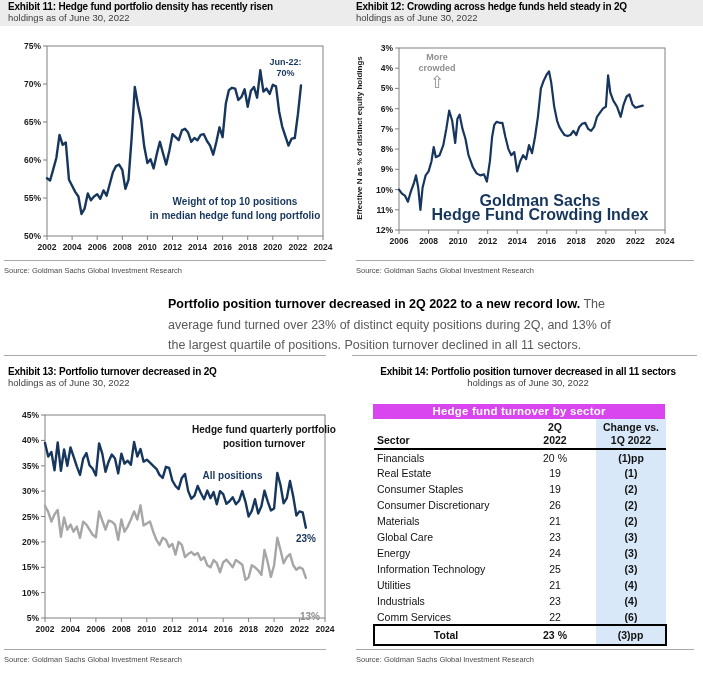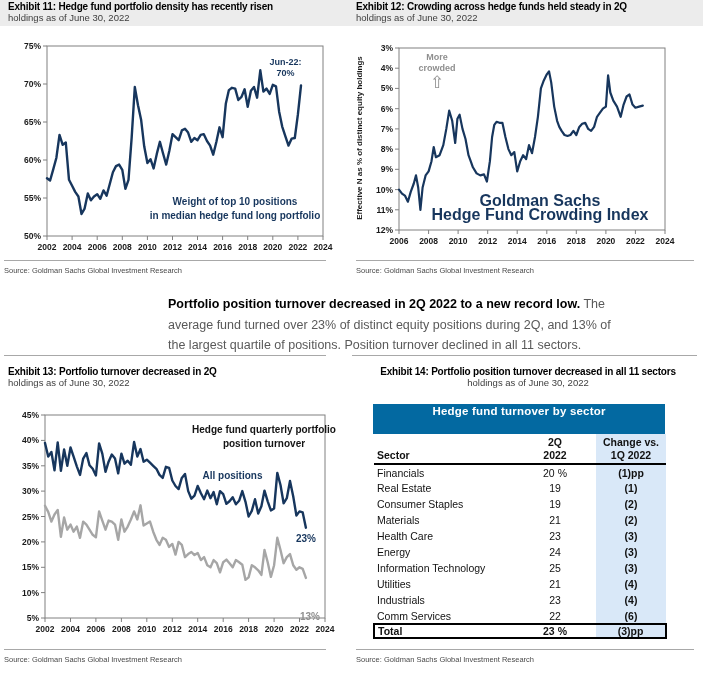--- a/index.html
+++ b/index.html
@@ -14,32 +14,32 @@
   .navy { color:#17365d; }
   .grayt { color:#8f8f8f; }
   .rule { position:absolute; height:1px; background:#a8a8a8; }
   .source { position:absolute; font-size:7.5px; color:#4a4a4a; white-space:nowrap; }
   .para { position:absolute; left:168px; top:294px; width:458px; font-size:12.5px; line-height:20.5px; color:#595959; }
   .para b { color:#000000; }
   .rot { position:absolute; left:3px; top:191px; width:182px; height:10px; transform:rotate(-90deg);
          transform-origin:0 0; text-align:center; font-size:8px; font-weight:bold; color:#1a1a1a; white-space:nowrap; }
   
   #tablewrap { position:absolute; left:373px; top:404px; width:292px; color:#111; }
-  .tband { background:#0369a1; color:#fff; font-weight:bold; font-size:11.5px; text-align:center;
-           height:30px; line-height:15px; letter-spacing:0.2px; }
+  .tband { background:#d946ef; color:#fff; font-weight:bold; font-size:11.5px; text-align:center;
+           height:15px; line-height:15px; letter-spacing:0.2px; }
   #sector-table { border-collapse:collapse; width:292px; table-layout:fixed; font-size:10.5px; }
   #sector-table th { font-weight:bold; vertical-align:bottom; padding:2px 0 2px; white-space:pre-line; line-height:12.5px; }
   #sector-table thead tr { border-bottom:2px solid #000; }
   #sector-table th.c1 { text-align:left; padding-left:3px; }
   #sector-table th.c2, #sector-table td.c2 { text-align:center; }
   #sector-table th.c3, #sector-table td.c3 { text-align:center; background:#d9e8f8; }
   #sector-table td { height:16px; padding:0; }
   #sector-table td.c1 { padding-left:3px; }
   #sector-table td.c3 { font-weight:bold; }
-  #sector-table tr.total td { font-weight:bold; border-top:2px solid #000; border-bottom:2px solid #000; height:14px; }
+  #sector-table tr.total td { font-weight:bold; border-top:2px solid #000; border-bottom:2px solid #000; height:20px;text-align:center; }
   #sector-table tr.total td:first-child { border-left:2px solid #000; }
   #sector-table tr.total td:last-child { border-right:2px solid #000; }
 </style>
 </head>
 <body>
 
 <div id="page">
   <div class="band"></div>
 
   <section class="abs" style="left:8px; top:1px; width:340px;">
@@ -248,26 +248,31 @@
             <td class="c1">Real Estate</td>
             <td class="c2">19</td>
             <td class="c3">(1)</td>
           </tr>
           <tr>
             <td class="c1">Consumer Staples</td>
             <td class="c2">19</td>
             <td class="c3">(2)</td>
           </tr>
           <tr>
+            <td class="c1">Consumer Discretionary</td>
+            <td class="c2">26</td>
+            <td class="c3">(2)</td>
+          </tr>
+          <tr>
             <td class="c1">Materials</td>
             <td class="c2">21</td>
             <td class="c3">(2)</td>
           </tr>
           <tr>
-            <td class="c1">Health Care</td>
+            <td class="c1">Global Care</td>
             <td class="c2">23</td>
             <td class="c3">(3)</td>
           </tr>
           <tr>
             <td class="c1">Energy</td>
             <td class="c2">24</td>
             <td class="c3">(3)</td>
           </tr>
           <tr>
             <td class="c1">Information Technology</td>

